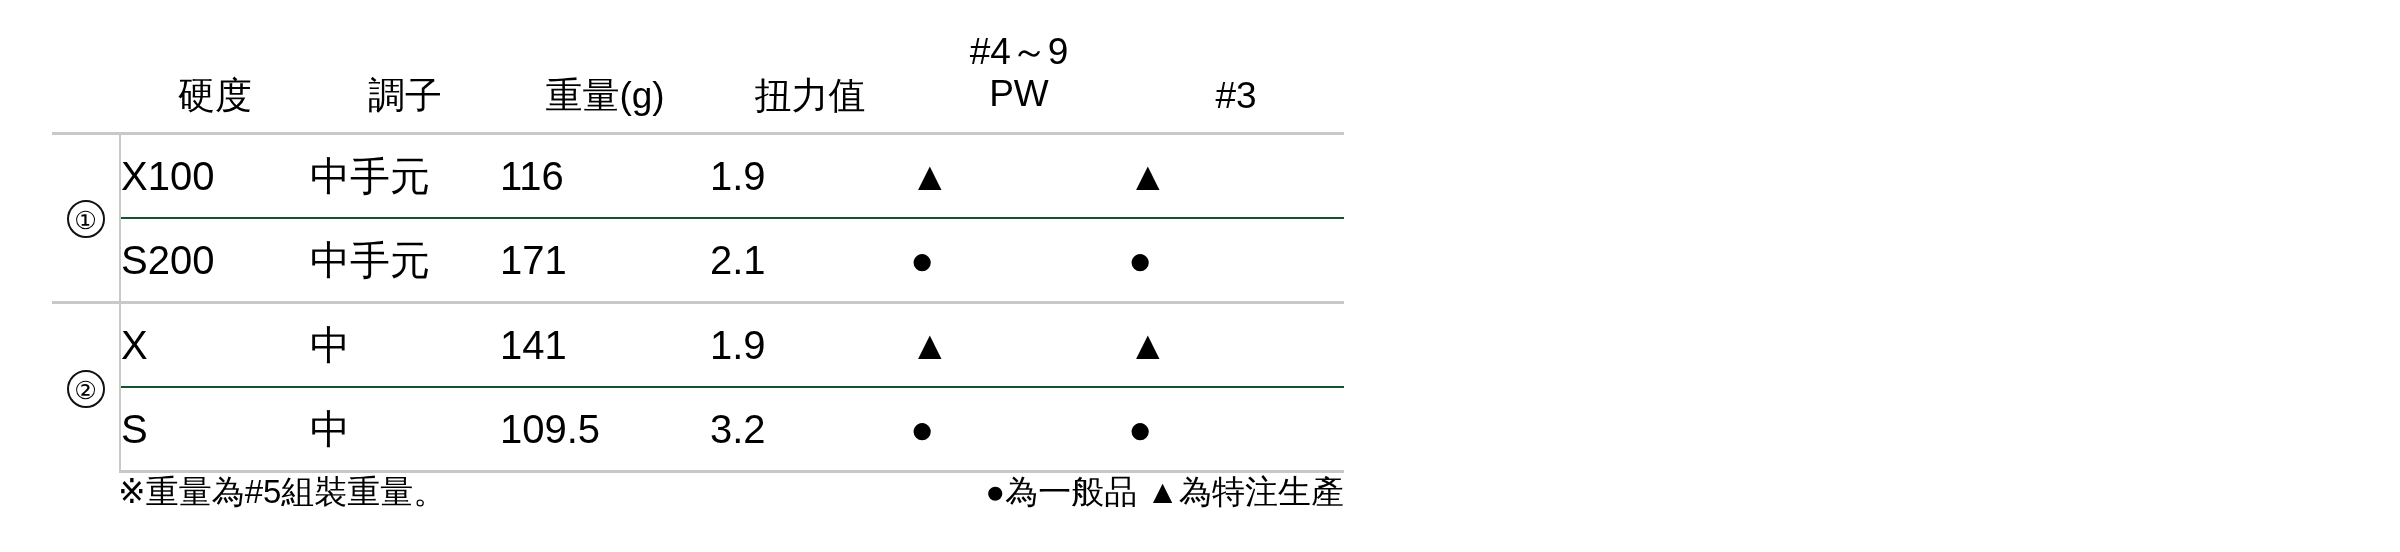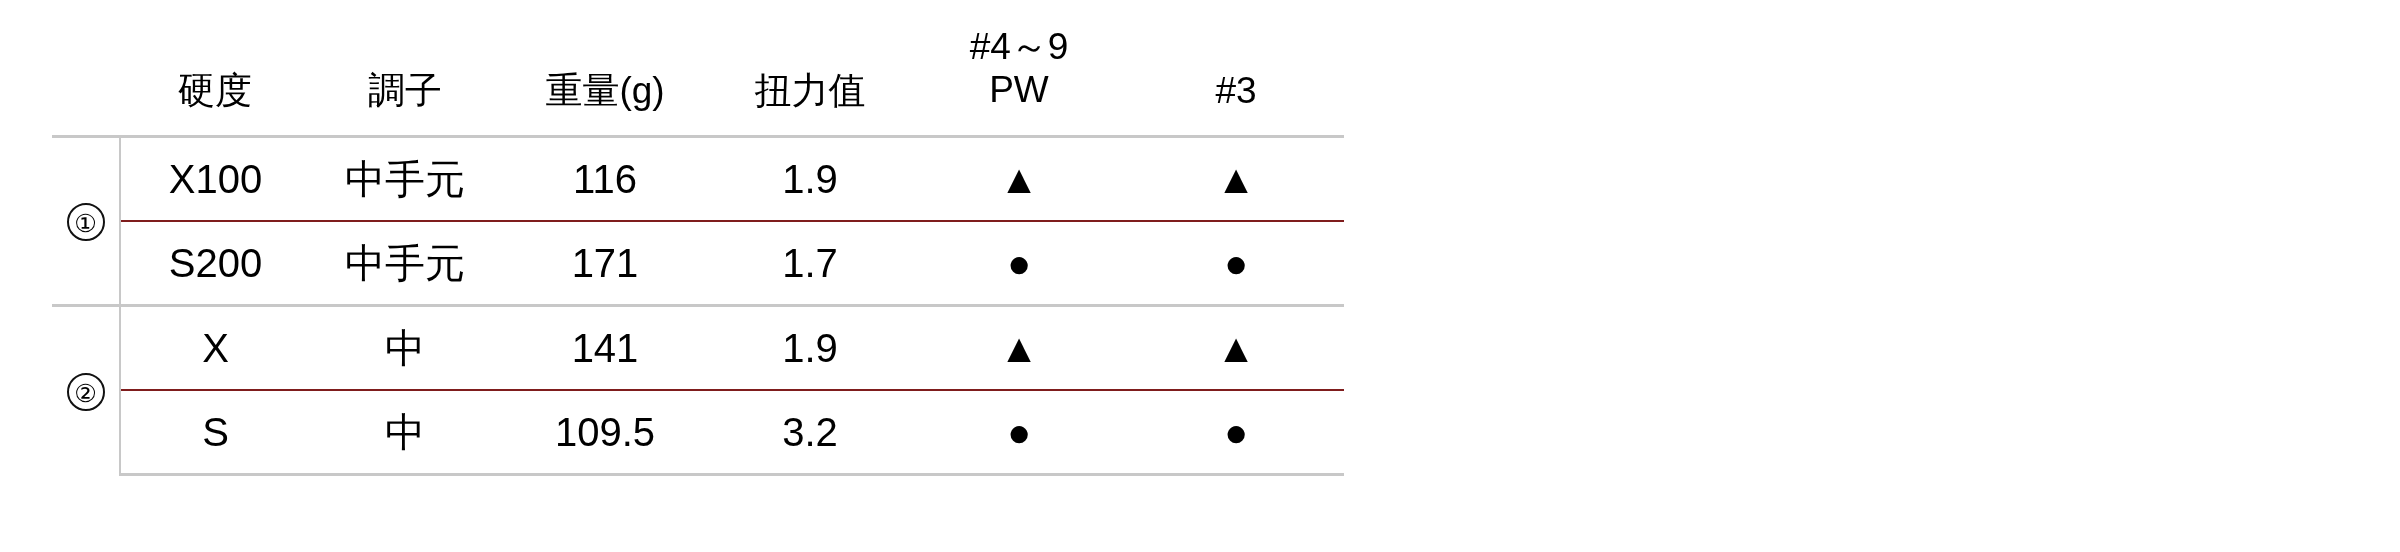--- a/index.html
+++ b/index.html
@@ -46,33 +46,32 @@
     font-weight: normal;
     font-size: 37px;
     line-height: 1.12;
     height: 132px;
     border: none;
   }
   .hdr-row th.hdr-group { border: none; }
   .hdr-stack {
     display: block;
     text-align: center;
-    padding-bottom: 24px;
+    padding-bottom: 16px;
     margin-top: 26px;
   }
   .hdr-sub {
     display: block;
     font-size: 37px;
     line-height: 1.15;
   }
 
   
   .spec-table td {
     padding: 0;
-    text-align: center;
     vertical-align: middle;
     font-size: 40px;
     height: 82px;
     border: none;
   }
 
   
   td.group-cell {
     font-size: 34px;
     vertical-align: middle;
@@ -87,21 +86,21 @@
     border: 2px solid #111111;
     border-radius: 50%;
     font-size: 25px;
     text-align: center;
     box-sizing: border-box;
   }
 
   
   tr.grp-top > td,
   tr.grp-top > th { border-top: 3px solid #c8c8c8; }
-  tr.inner-sep > td { border-top: 2px solid #7f1d1d; }
+  tr.inner-sep > td { border-top: 2px solid #14532d; }
   tr.tbl-bottom > td { border-bottom: 3px solid #c8c8c8; }
 
   
   .rule-full-top { border-top: 3px solid #c8c8c8 !important; }
 
   .sym {
     font-size: 40px;
     line-height: 1;
     display: inline-block;
   }
@@ -175,21 +174,21 @@
         <td>116</td>
         <td>1.9</td>
         <td><span class="sym">▲</span></td>
         <td><span class="sym">▲</span></td>
       </tr>
 
       <tr class="inner-sep">
         <td>S200</td>
         <td>中手元</td>
         <td>171</td>
-        <td>1.7</td>
+        <td>2.1</td>
         <td><span class="sym">●</span></td>
         <td><span class="sym">●</span></td>
       </tr>
 
       <tr class="grp-top">
         <td class="group-cell rule-full-top" rowspan="2">
           <span class="circle-num">②</span>
         </td>
         <td>X</td>
         <td>中</td>
@@ -205,15 +204,17 @@
         <td>109.5</td>
         <td>3.2</td>
         <td><span class="sym">●</span></td>
         <td><span class="sym">●</span></td>
       </tr>
 
     </tbody>
   </table>
 
   <div class="footnotes">
+    <div class="note-left">※重量為#5組裝重量。</div>
+    <div class="note-right">●為一般品 ▲為特注生產</div>
   </div>
 
 </div>
 
 </body></html>

